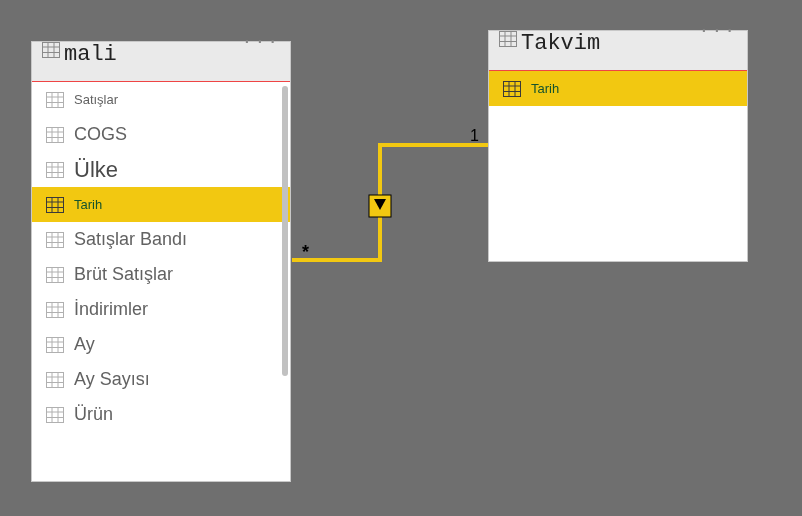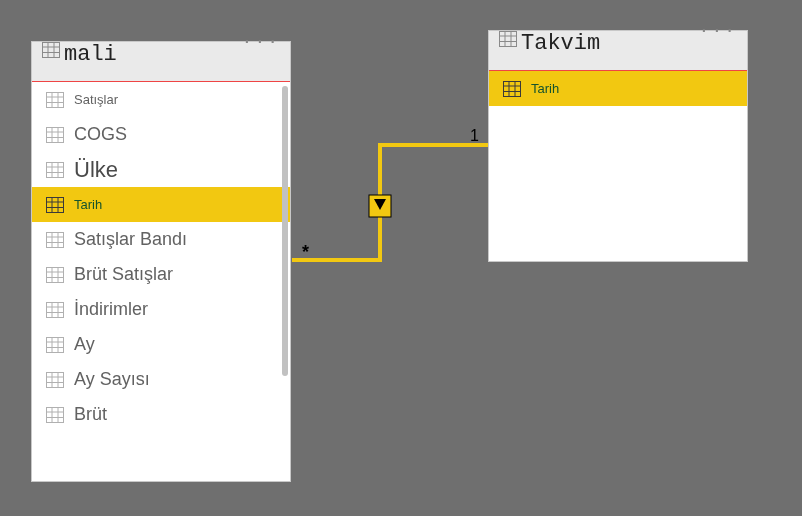--- a/index.html
+++ b/index.html
@@ -215,21 +215,21 @@
         <div class="field-row">
       <span class="icon-table">
         <svg viewBox="0 0 18 16">
               <rect x="0.5" y="0.5" width="17" height="15" fill="none" stroke="#b0b0b0" stroke-width="1"></rect>
               <line x1="0.5" y1="5" x2="17.5" y2="5" stroke="#b0b0b0"></line>
               <line x1="0.5" y1="10.5" x2="17.5" y2="10.5" stroke="#b0b0b0"></line>
               <line x1="6" y1="0.5" x2="6" y2="15.5" stroke="#b0b0b0"></line>
               <line x1="12" y1="0.5" x2="12" y2="15.5" stroke="#b0b0b0"></line>
             </svg>
       </span>
-      <span class="label fs-md">Brüt</span>
+      <span class="label fs-md">Ürün</span>
     </div>
       </div>
     <div class="scrollbar"></div>
   </div>
 </div>
 
 <div id="takvim-card" class="table-card">
   <div class="card-header">
     <span class="icon-table">
       <svg viewBox="0 0 18 16">

